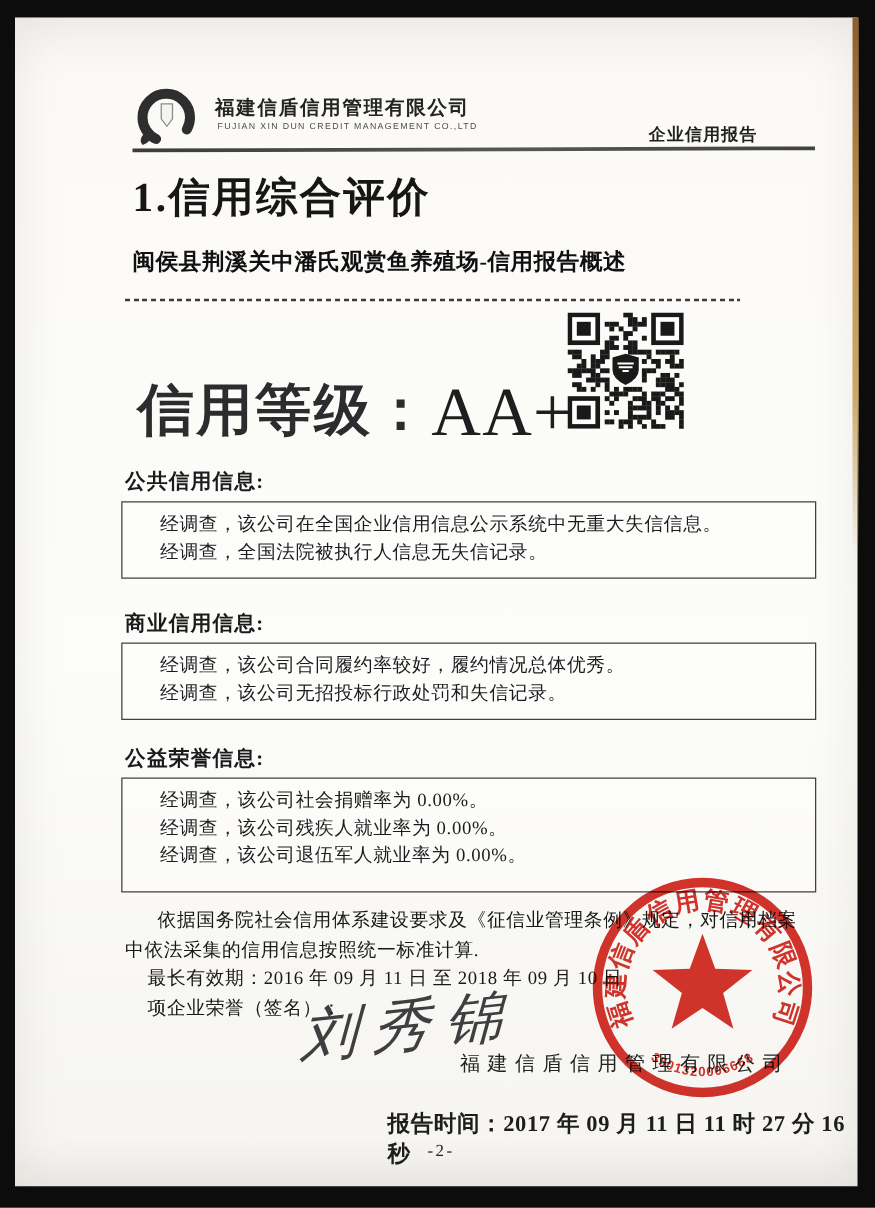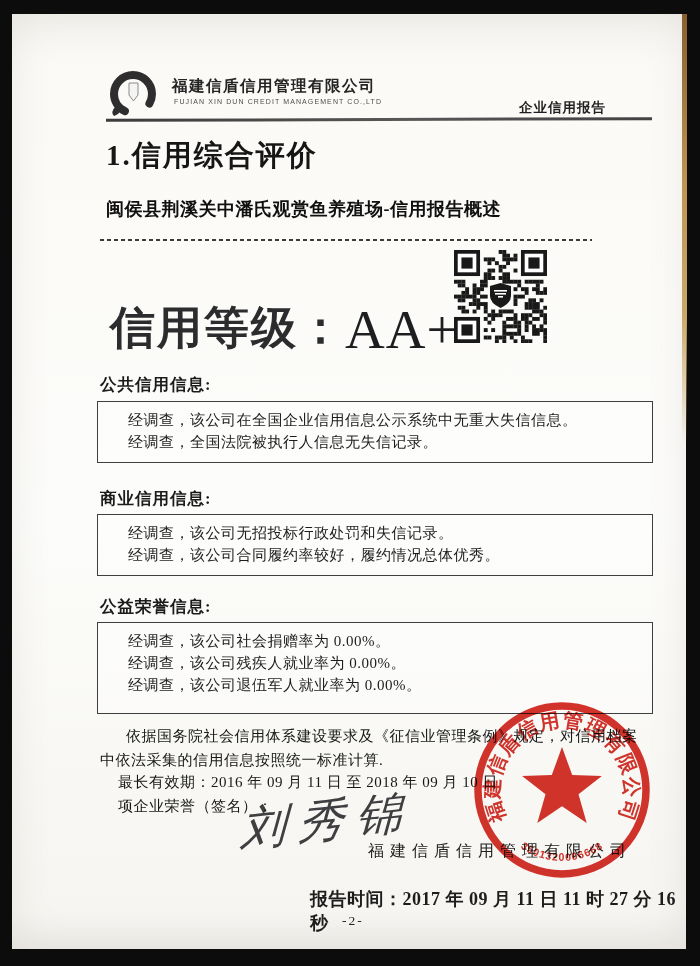--- a/index.html
+++ b/index.html
@@ -20,21 +20,21 @@
   .abs{position:absolute;}
   .logo-svg{position:absolute;left:92px;top:54px;}
   .co-cn{left:160px;top:62px;font-family:"Liberation Sans","DejaVu Sans",sans-serif;
     font-size:15.5px;font-weight:bold;color:#242424;letter-spacing:1.5px;}
   .co-en{left:162px;top:84px;font-family:"Liberation Sans","DejaVu Sans",sans-serif;
     font-size:7px;color:#4c4c4c;letter-spacing:1.1px;}
   .report-type{left:498px;top:85px;width:96px;text-align:right;
     font-size:13.5px;font-weight:bold;color:#1f1f1f;letter-spacing:1px;}
   .header-rule{left:94px;top:104px;width:546px;height:2.5px;
     background:linear-gradient(90deg,#3c3c3c,#575757 55%,#424242);transform:rotate(-0.18deg);}
-  .doc-title{left:94px;top:122px;font-size:29px;font-weight:bold;color:#161616;letter-spacing:2px;}
+  .doc-title{left:94px;top:122px;font-size:33px;font-weight:bold;color:#161616;letter-spacing:2px;}
   .subject{left:94px;top:183px;font-size:18px;font-weight:bold;color:#101010;letter-spacing:.5px;}
   .dashes{left:88px;top:225px;width:492px;height:2px;
     background:repeating-linear-gradient(90deg,#3b3b3b 0 4px,rgba(0,0,0,0) 4px 7px);}
   .rating{left:98px;top:240px;display:flex;align-items:flex-start;margin-top:44px;}
   .rating-label{font-size:45px;font-weight:bold;color:#2c2c2e;letter-spacing:2px;}
   .rating-value{font-size:55px;font-weight:500;color:#1e1e20;letter-spacing:1px;}
   .qr{left:442px;top:236px;width:93px;height:93px;}
   .sec-head{font-size:16.5px;font-weight:bold;color:#1b1b1b;letter-spacing:1px;}
   .info-box{left:85px;width:556px;border:1.5px solid #3f3f3f;background:rgba(255,255,255,.35);
     box-sizing:border-box;padding:7px 10px 4px 30px;}
@@ -277,22 +277,22 @@
   </div>
 
   <div class="abs sec-head" style="left:88px;top:360px;">公共信用信息:</div>
   <div class="abs info-box" style="top:387px;height:62px;">
     <div class="info-line">经调查，该公司在全国企业信用信息公示系统中无重大失信信息。</div>
     <div class="info-line">经调查，全国法院被执行人信息无失信记录。</div>
   </div>
 
   <div class="abs sec-head" style="left:88px;top:474px;">商业信用信息:</div>
   <div class="abs info-box" style="top:500px;height:62px;">
+    <div class="info-line">经调查，该公司合同履约率较好，履约情况总体优秀。</div>
     <div class="info-line">经调查，该公司无招投标行政处罚和失信记录。</div>
-    <div class="info-line">经调查，该公司合同履约率较好，履约情况总体优秀。</div>
   </div>
 
   <div class="abs sec-head" style="left:88px;top:582px;">公益荣誉信息:</div>
   <div class="abs info-box" style="top:608px;height:92px;">
     <div class="info-line">经调查，该公司社会捐赠率为 0.00%。</div>
     <div class="info-line">经调查，该公司残疾人就业率为 0.00%。</div>
     <div class="info-line">经调查，该公司退伍军人就业率为 0.00%。</div>
   </div>
 
   <div class="abs stmt" style="left:114px;top:713px;">依据国务院社会信用体系建设要求及《征信业管理条例》规定，对信用档案</div>

